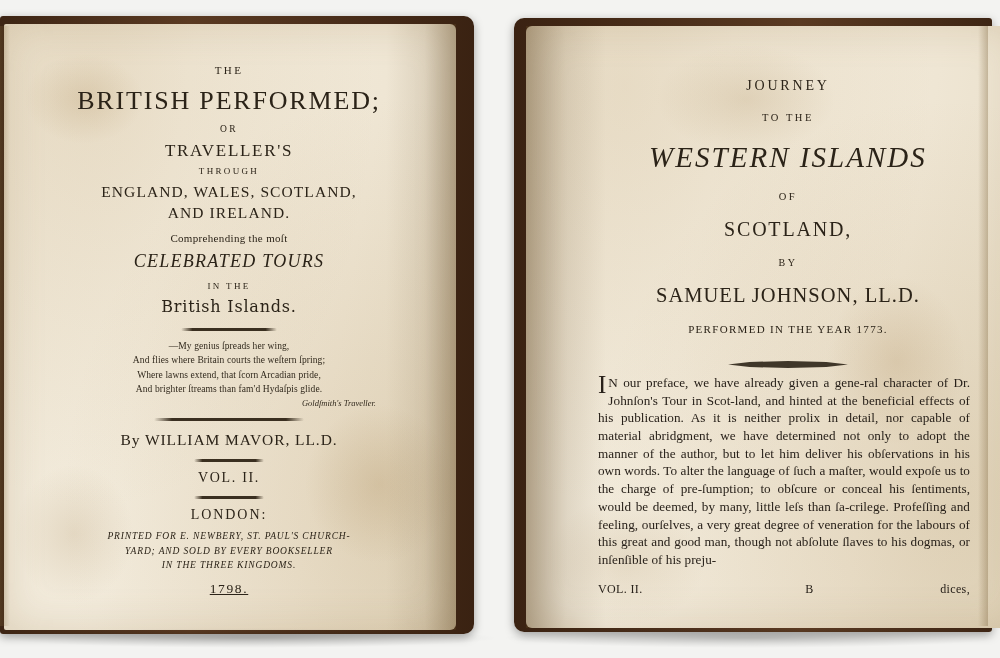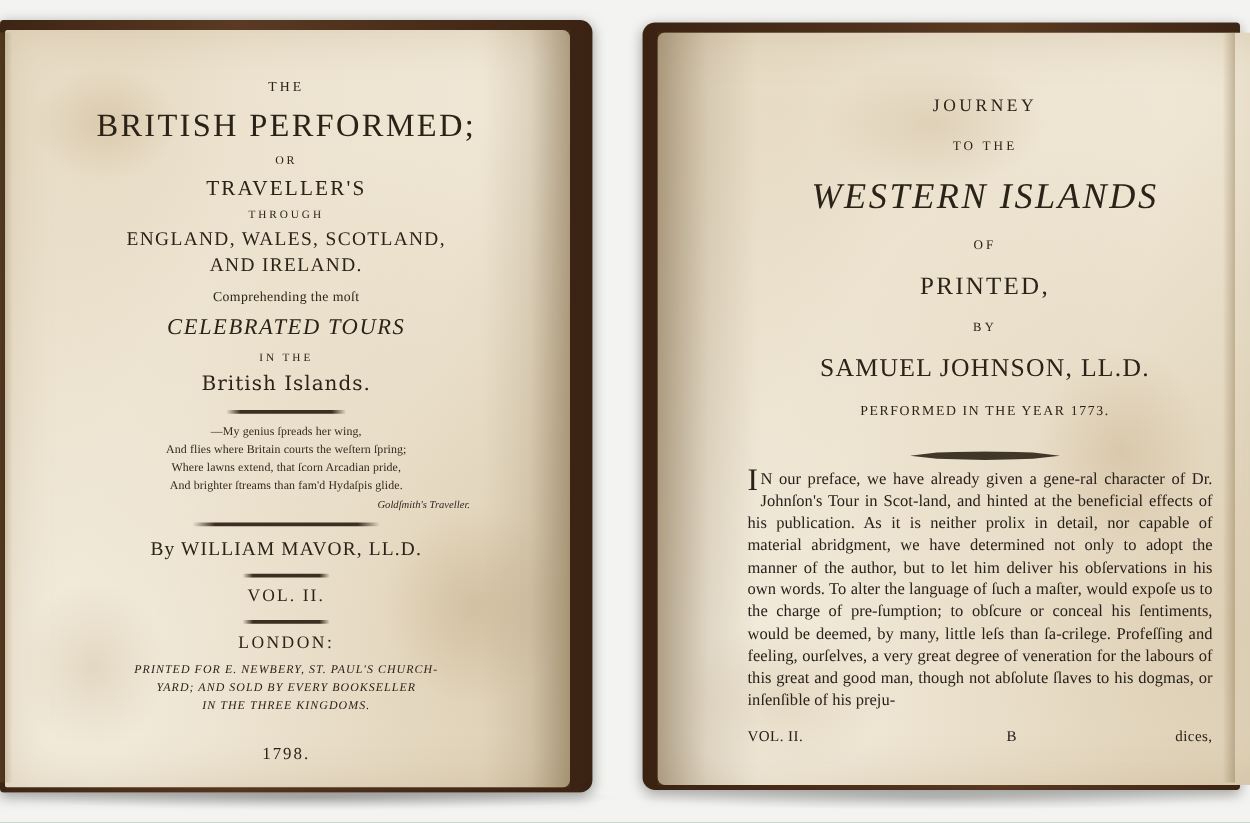--- a/index.html
+++ b/index.html
@@ -10,21 +10,21 @@
   body {
     width: 1000px;
     height: 658px;
     font-family: "Liberation Serif", serif;
     overflow: hidden;
   }
   .spread {
     position: relative;
     width: 1000px;
     height: 658px;
-    background: #14532d;
+    background: #0ea5e9;
     display: flex;
     gap: 0px;
   }
   .book-half {
     position: relative;
     width: 500px;
     height: 658px;
     overflow: hidden;
   }
   
@@ -151,21 +151,21 @@
     font-style: italic;
     text-align: right;
     margin-top: 2px;
     padding-right: 18px;
     color: #30281c;
   }
   .l-author { font-size: 15.5px; letter-spacing: 0.06em; margin-top: 10px; margin-bottom: 10px; }
   .l-vol { font-size: 14px; letter-spacing: 0.12em; margin-top: 6px; margin-bottom: 6px; }
   .l-london { font-size: 14px; letter-spacing: 0.14em; margin-bottom: 6px; }
   .imprint { font-size: 9.5px; letter-spacing: 0.09em; line-height: 1.55; font-style: italic; }
-  .l-year { font-size: 13.5px; letter-spacing: 0.12em; margin-top: 22px; }
+  .l-year { font-size: 13.5px; letter-spacing: 0.12em; margin-top: 8px; text-decoration: underline; }
 
   
   .right-page-content {
     left: 86px;
     top: 52px;
     width: 352px;
   }
   .r-journey { font-size: 14px; letter-spacing: 0.2em; margin-bottom: 18px; }
   .r-tothe { font-size: 10.5px; letter-spacing: 0.24em; margin-bottom: 18px; }
   .r-western { font-size: 29px; font-style: italic; letter-spacing: 0.07em; margin-bottom: 17px; }
@@ -294,21 +294,21 @@
     <div class="page">
       <div class="stain" style="left:130px;top:18px;width:180px;height:110px;background:radial-gradient(ellipse,rgba(170,140,92,0.20),rgba(0,0,0,0) 70%);"></div>
       <div class="stain" style="left:300px;top:250px;width:140px;height:170px;background:radial-gradient(ellipse,rgba(168,134,84,0.22),rgba(0,0,0,0) 70%);"></div>
       <div class="stain" style="left:20px;top:470px;width:160px;height:130px;background:radial-gradient(ellipse,rgba(172,142,96,0.18),rgba(0,0,0,0) 70%);"></div>
 
       <div class="textblock right-page-content">
         <p class="line r-journey">JOURNEY</p>
         <p class="line r-tothe">TO THE</p>
         <p class="line r-western">WESTERN ISLANDS</p>
         <p class="line r-of">OF</p>
-        <p class="line r-scotland">PRINTED,</p>
+        <p class="line r-scotland">SCOTLAND,</p>
         <p class="line r-by">BY</p>
         <p class="line r-samuel">SAMUEL JOHNSON, LL.D.</p>
         <p class="line r-performed">PERFORMED IN THE YEAR 1773.</p>
         <div class="orn"></div>
       </div>
 
       <div class="body-text">
         <span class="dropcap">I</span>
         <p>N our preface, we have already given a gene-ral character of Dr. Johnſon's Tour in Scot-land, and hinted at the beneficial effects of his publication.  As it is neither prolix in detail, nor capable of material abridgment, we have determined not only to adopt the manner of the author, but to let him deliver his obſervations in his own words.  To alter the language of ſuch a maſter, would expoſe us to the charge of pre-ſumption; to obſcure or conceal his ſentiments, would be deemed, by many, little leſs than ſa-crilege.  Profeſſing and feeling, ourſelves, a very great degree of veneration for the labours of this great and good man, though not abſolute ſlaves to his dogmas, or inſenſible of his preju-</p>
       </div>

